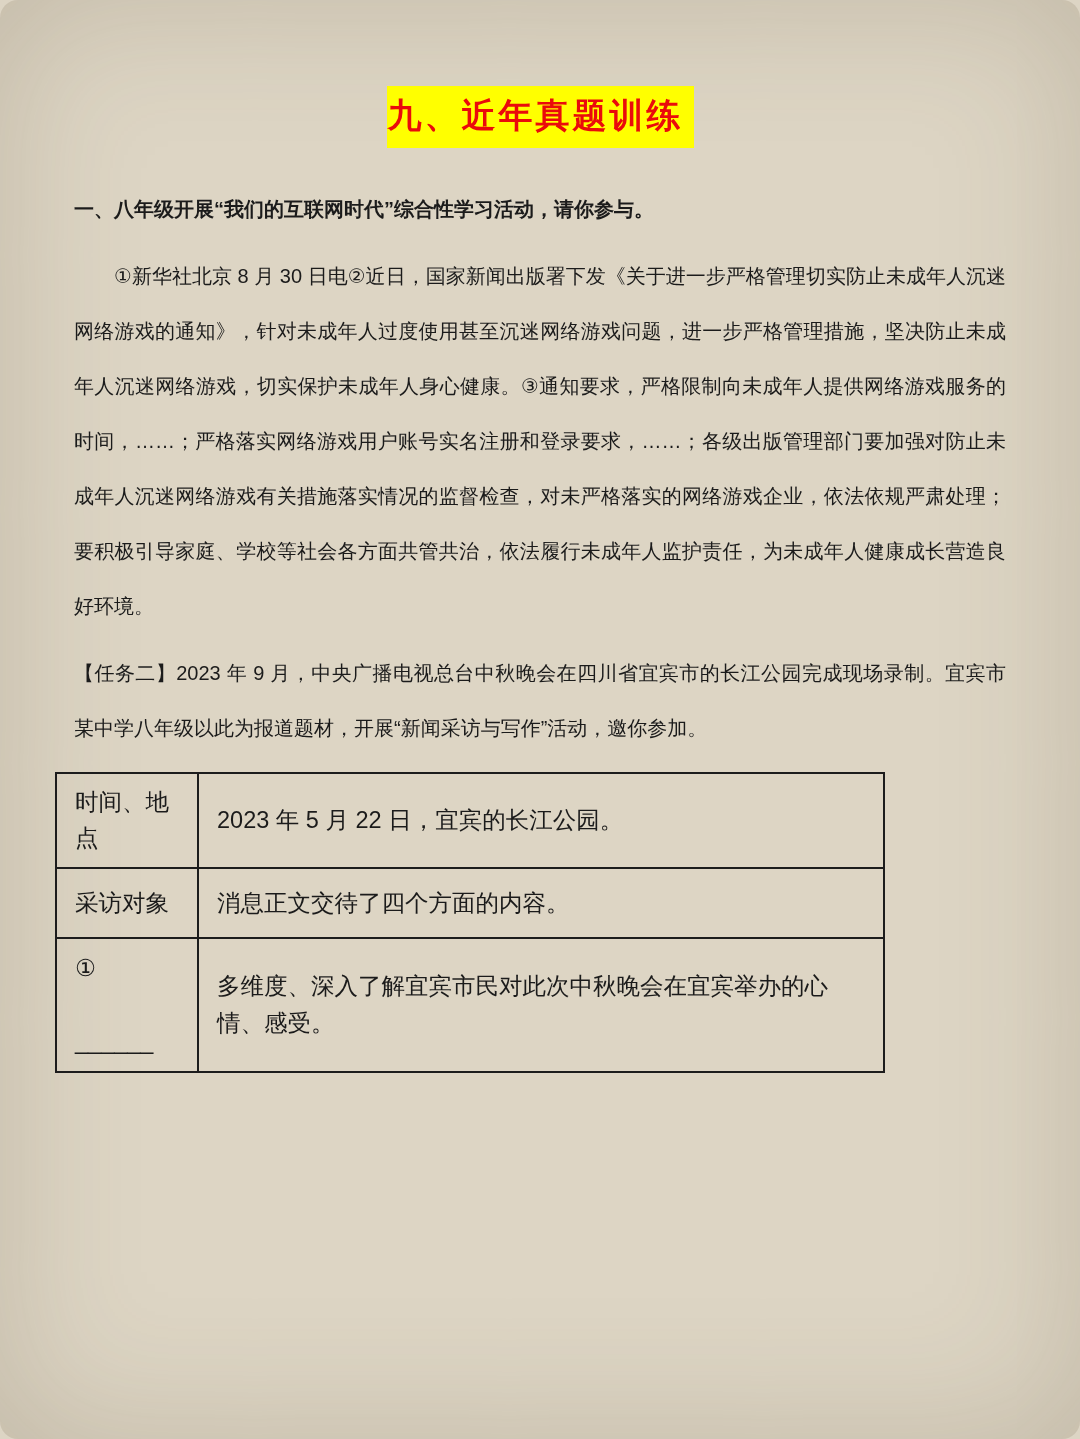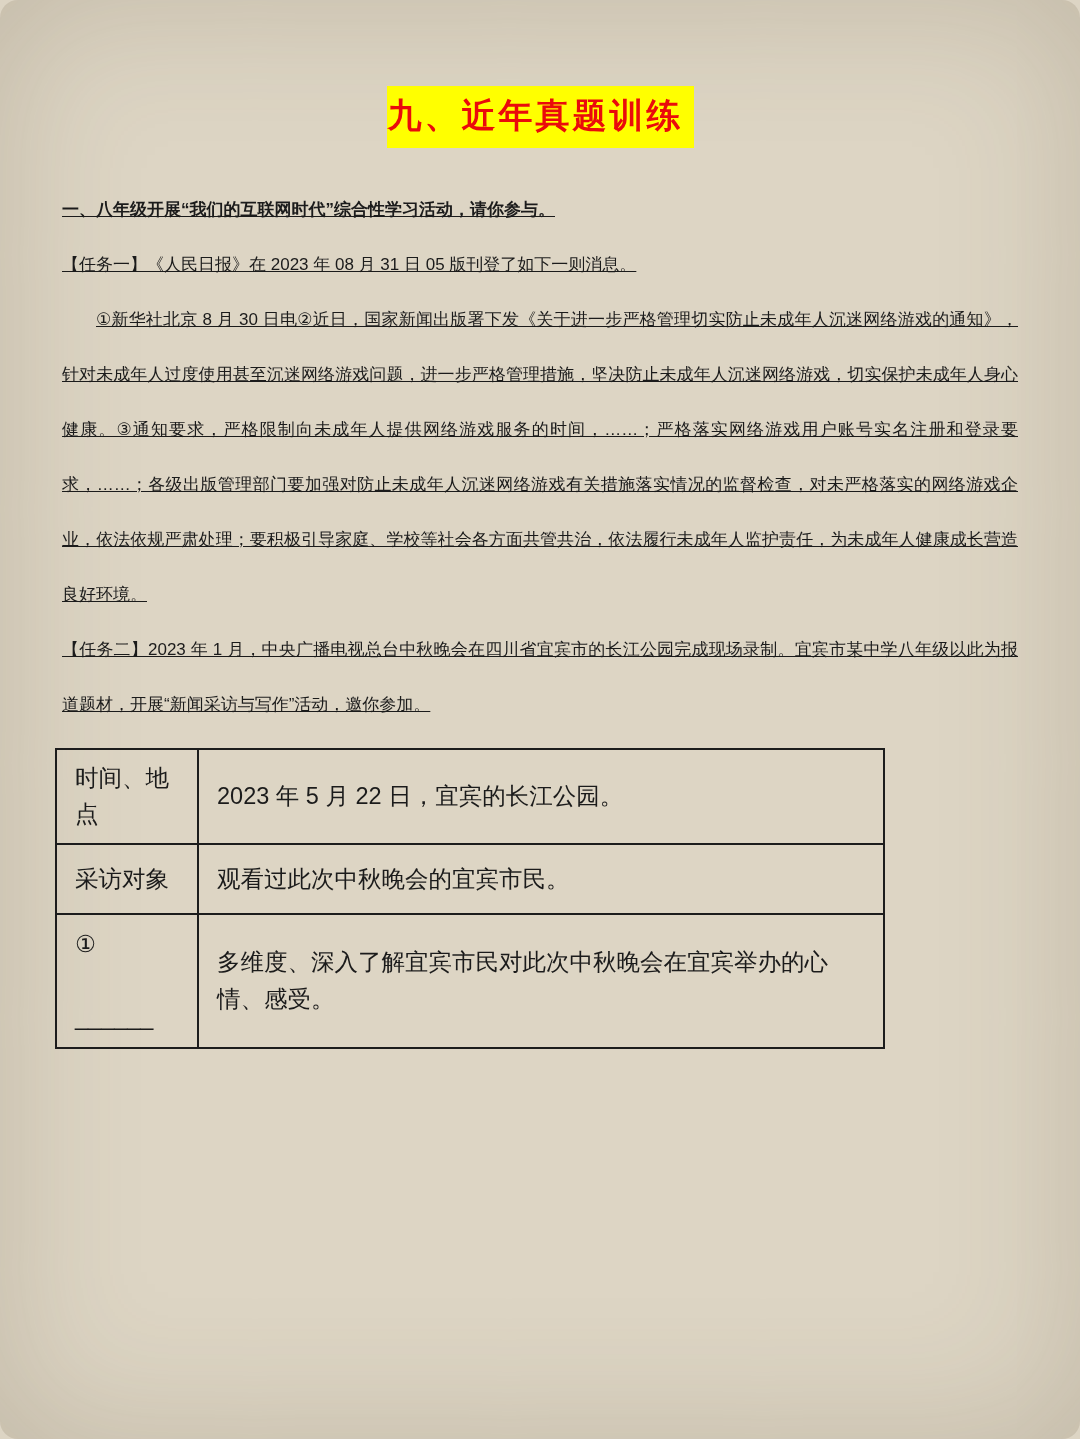--- a/index.html
+++ b/index.html
@@ -31,26 +31,25 @@
   .title {
     display: inline-block;
     background: #ffff00;
     color: #ea0b0b;
     font-size: 34px;
     font-weight: bold;
     letter-spacing: 3px;
     padding: 7px 10px 9px 1px;
   }
   .para {
-    font-size: 17px;
+    font-size: 20px;
     line-height: 55px;
     text-align: justify;
-    margin: 0;
+    margin: 12px;
     word-break: break-all;
-    text-decoration: underline;
   }
   .bold { font-weight: bold; }
   .indent { text-indent: 2em; }
   table.interview {
     border-collapse: collapse;
     table-layout: fixed;
     width: 830px;
     margin: 16px 0 16px -7px;
     background: transparent;
   }
@@ -71,37 +70,36 @@
 <body>
 
 <div class="paper">
 
   <div class="title-row">
     <span class="title">九、近年真题训练</span>
   </div>
 
   <p class="para bold">一、八年级开展“我们的互联网时代”综合性学习活动，请你参与。</p>
 
-  <p class="para">【任务一】《人民日报》在 2023 年 08 月 31 日 05 版刊登了如下一则消息。</p>
 
   <p class="para indent">①新华社北京 8 月 30 日电②近日，国家新闻出版署下发《关于进一步严格管理切实防止未成年人沉迷网络游戏的通知》，针对未成年人过度使用甚至沉迷网络游戏问题，进一步严格管理措施，坚决防止未成年人沉迷网络游戏，切实保护未成年人身心健康。③通知要求，严格限制向未成年人提供网络游戏服务的时间，……；严格落实网络游戏用户账号实名注册和登录要求，……；各级出版管理部门要加强对防止未成年人沉迷网络游戏有关措施落实情况的监督检查，对未严格落实的网络游戏企业，依法依规严肃处理；要积极引导家庭、学校等社会各方面共管共治，依法履行未成年人监护责任，为未成年人健康成长营造良好环境。</p>
 
 
 
-  <p class="para">【任务二】2023 年 1 月，中央广播电视总台中秋晚会在四川省宜宾市的长江公园完成现场录制。宜宾市某中学八年级以此为报道题材，开展“新闻采访与写作”活动，邀你参加。</p>
+  <p class="para">【任务二】2023 年 9 月，中央广播电视总台中秋晚会在四川省宜宾市的长江公园完成现场录制。宜宾市某中学八年级以此为报道题材，开展“新闻采访与写作”活动，邀你参加。</p>
 
   <table class="interview">
     <tbody>
       <tr class="row-std">
         <td class="label-col">时间、地点</td>
         <td>2023 年 5 月 22 日，宜宾的长江公园。</td>
       </tr>
       <tr class="row-std">
         <td class="label-col">采访对象</td>
-        <td>观看过此次中秋晚会的宜宾市民。</td>
+        <td>消息正文交待了四个方面的内容。</td>
       </tr>
       <tr class="row-tall">
         <td class="label-col pre-line">①
 
 ______</td>
         <td>多维度、深入了解宜宾市民对此次中秋晚会在宜宾举办的心情、感受。</td>
       </tr>
     </tbody>
   </table>
 

